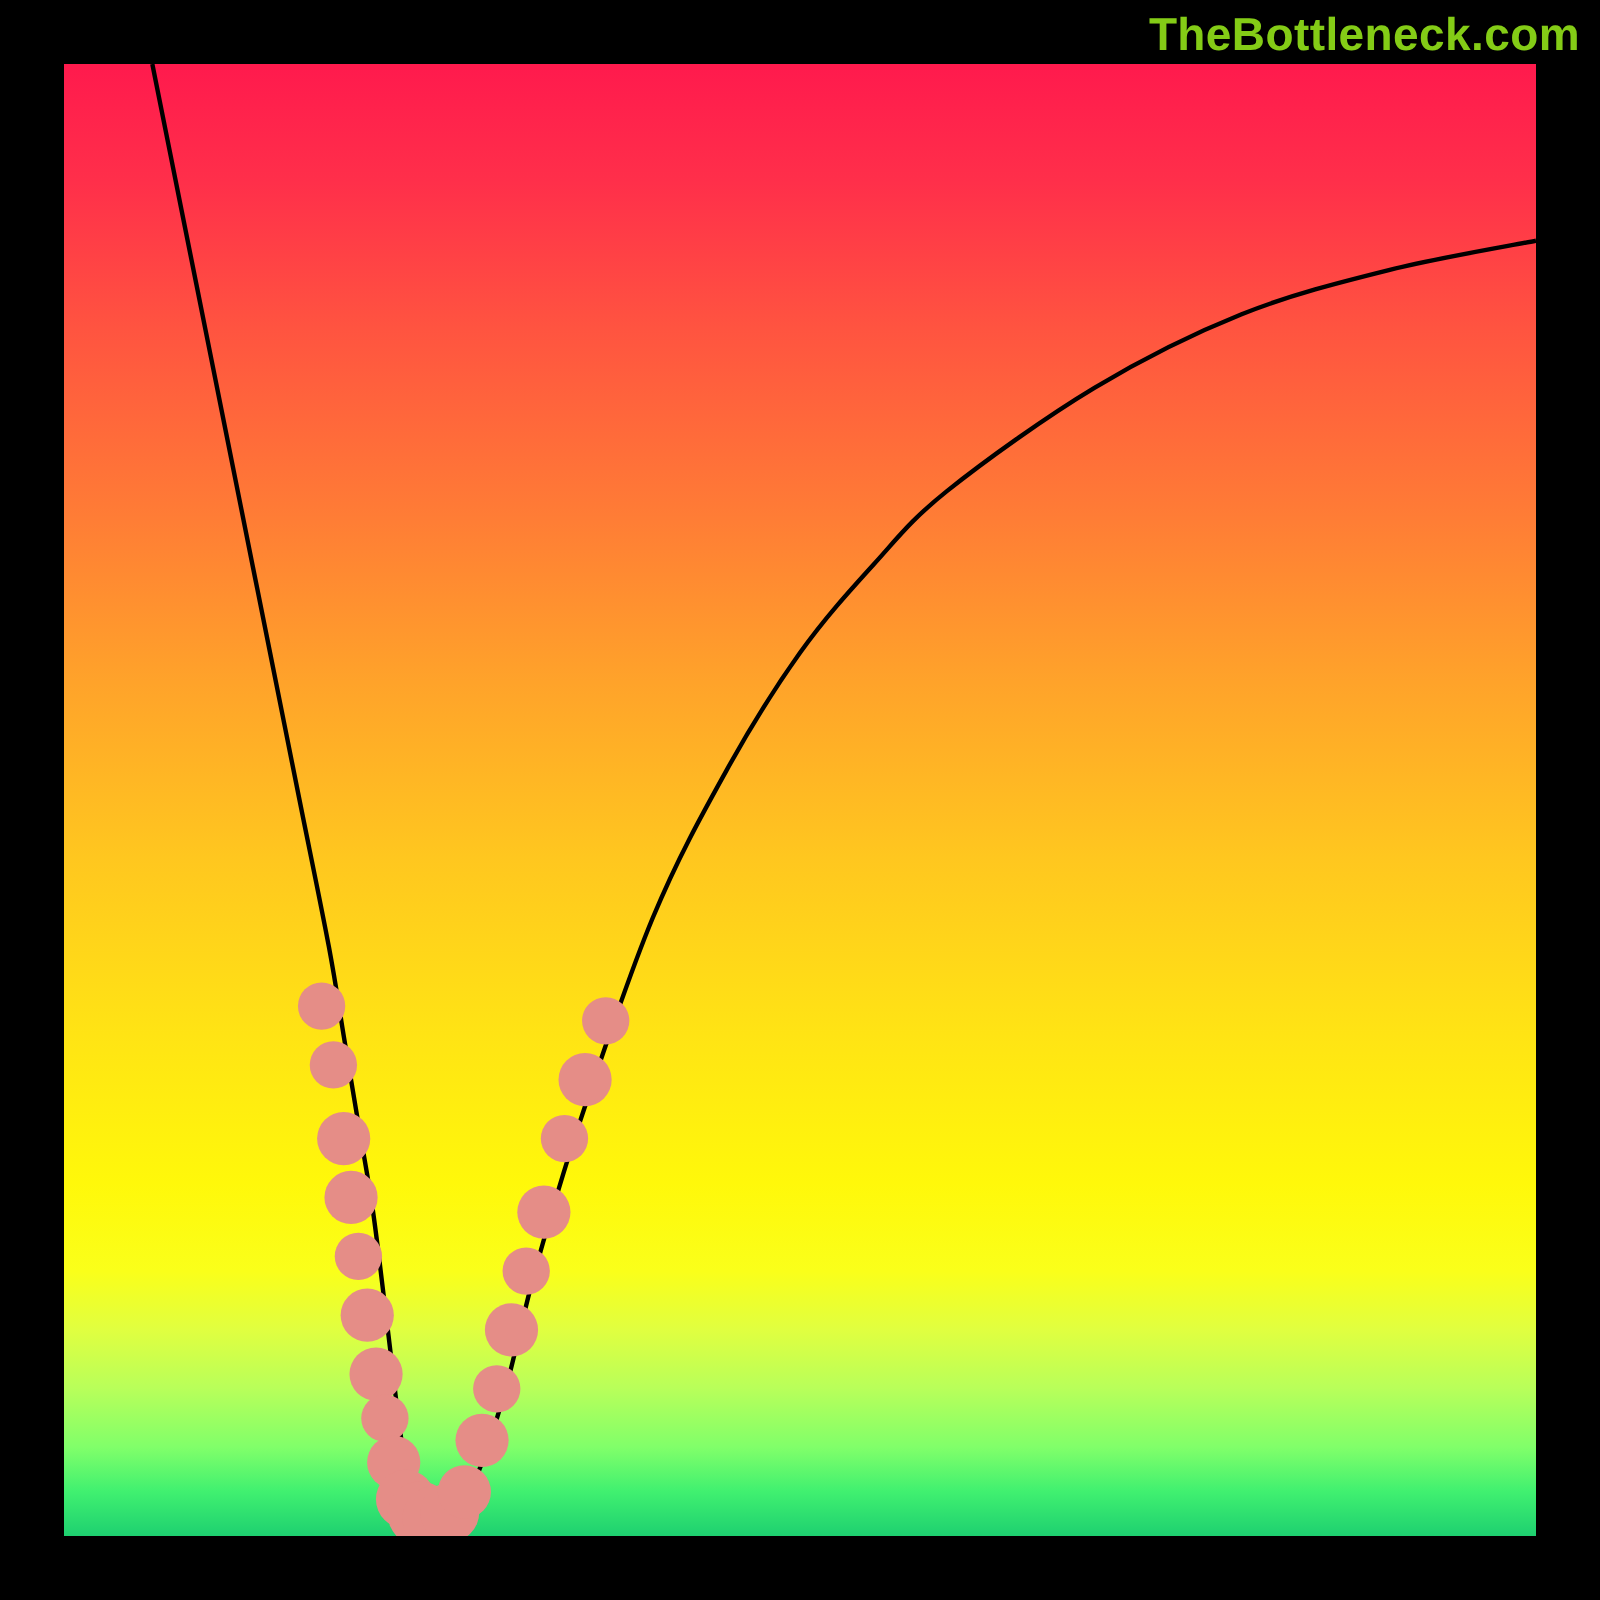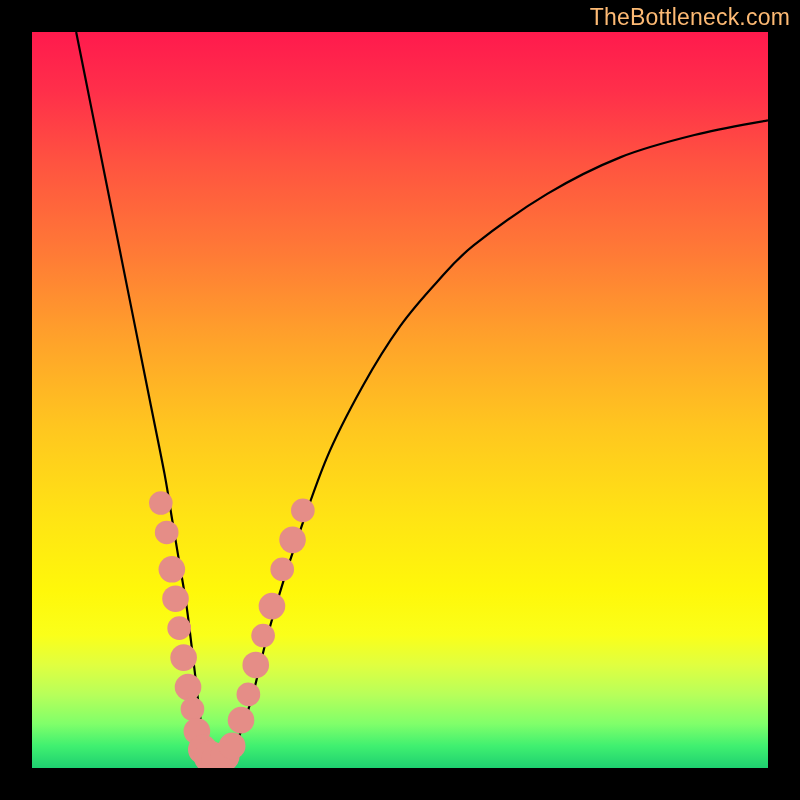--- a/index.html
+++ b/index.html
@@ -40,23 +40,23 @@
       #b8ff5a 90%,
       #80ff6a 94%,
       #40f070 97%,
       #1ed070 100%
     );
   }
   .watermark {
     position: absolute;
     top: 4px;
     right: 10px;
-    color: #fdba74;
+    color: #84cc16;
     font-size: 23px;
-    font-weight: 400;
+    font-weight: 700;
     letter-spacing: 0.2px;
     user-select: none;
   }
   svg.curve {
     position: absolute;
     top: 0;
     left: 0;
     width: 736px;
     height: 736px;
   }

